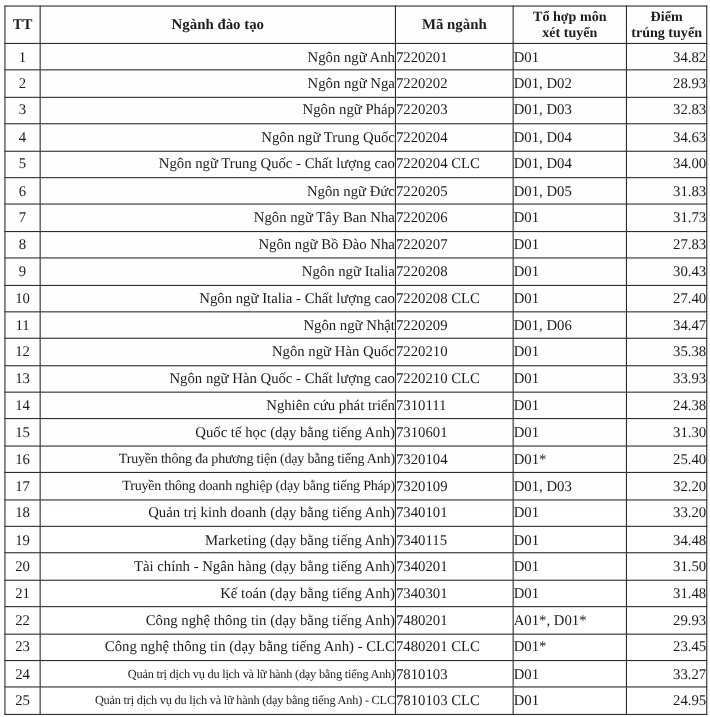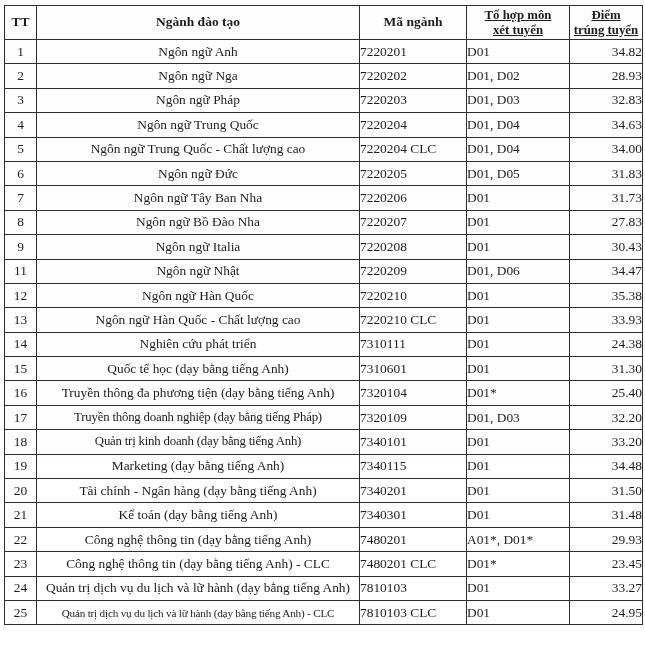--- a/index.html
+++ b/index.html
@@ -38,29 +38,28 @@
     height: 34px;
     font-weight: bold;
     font-size: 13.5px;
     text-align: center;
     vertical-align: middle;
     line-height: 1.1;
   }
   thead th .hline {
     display: block;
     font-size: 12.8px;
-    text-decoration: underline;
   }
   tbody td {
     height: 24.4px;
     font-size: 13.4px;
     vertical-align: middle;
   }
   td.c-tt   { text-align: center; }
-  td.c-major{ text-align: center; padding-left: 9px; padding-right: 3px; }
+  td.c-major{ text-align: right; padding-left: 9px; padding-right: 3px; }
   td.c-code { }
   td.c-combo{ text-align: left; }
   td.c-score{ text-align: right; }
   
   tbody tr:nth-child(16) td.c-major,
   tbody tr:nth-child(17) td.c-major { font-size: 12.8px; letter-spacing: -0.2px; }
   tbody tr:nth-child(24) td.c-major,
   tbody tr:nth-child(25) td.c-major { font-size: 11.2px; letter-spacing: -0.2px; }
 </style>
 </head>
@@ -148,20 +147,27 @@
     <td class="c-score">27.83</td>
   </tr>
         <tr>
     <td class="c-tt">9</td>
     <td class="c-major">Ngôn ngữ Italia</td>
     <td class="c-code">7220208</td>
     <td class="c-combo">D01</td>
     <td class="c-score">30.43</td>
   </tr>
         <tr>
+    <td class="c-tt">10</td>
+    <td class="c-major">Ngôn ngữ Italia - Chất lượng cao</td>
+    <td class="c-code">7220208 CLC</td>
+    <td class="c-combo">D01</td>
+    <td class="c-score">27.40</td>
+  </tr>
+        <tr>
     <td class="c-tt">11</td>
     <td class="c-major">Ngôn ngữ Nhật</td>
     <td class="c-code">7220209</td>
     <td class="c-combo">D01, D06</td>
     <td class="c-score">34.47</td>
   </tr>
         <tr>
     <td class="c-tt">12</td>
     <td class="c-major">Ngôn ngữ Hàn Quốc</td>
     <td class="c-code">7220210</td>

